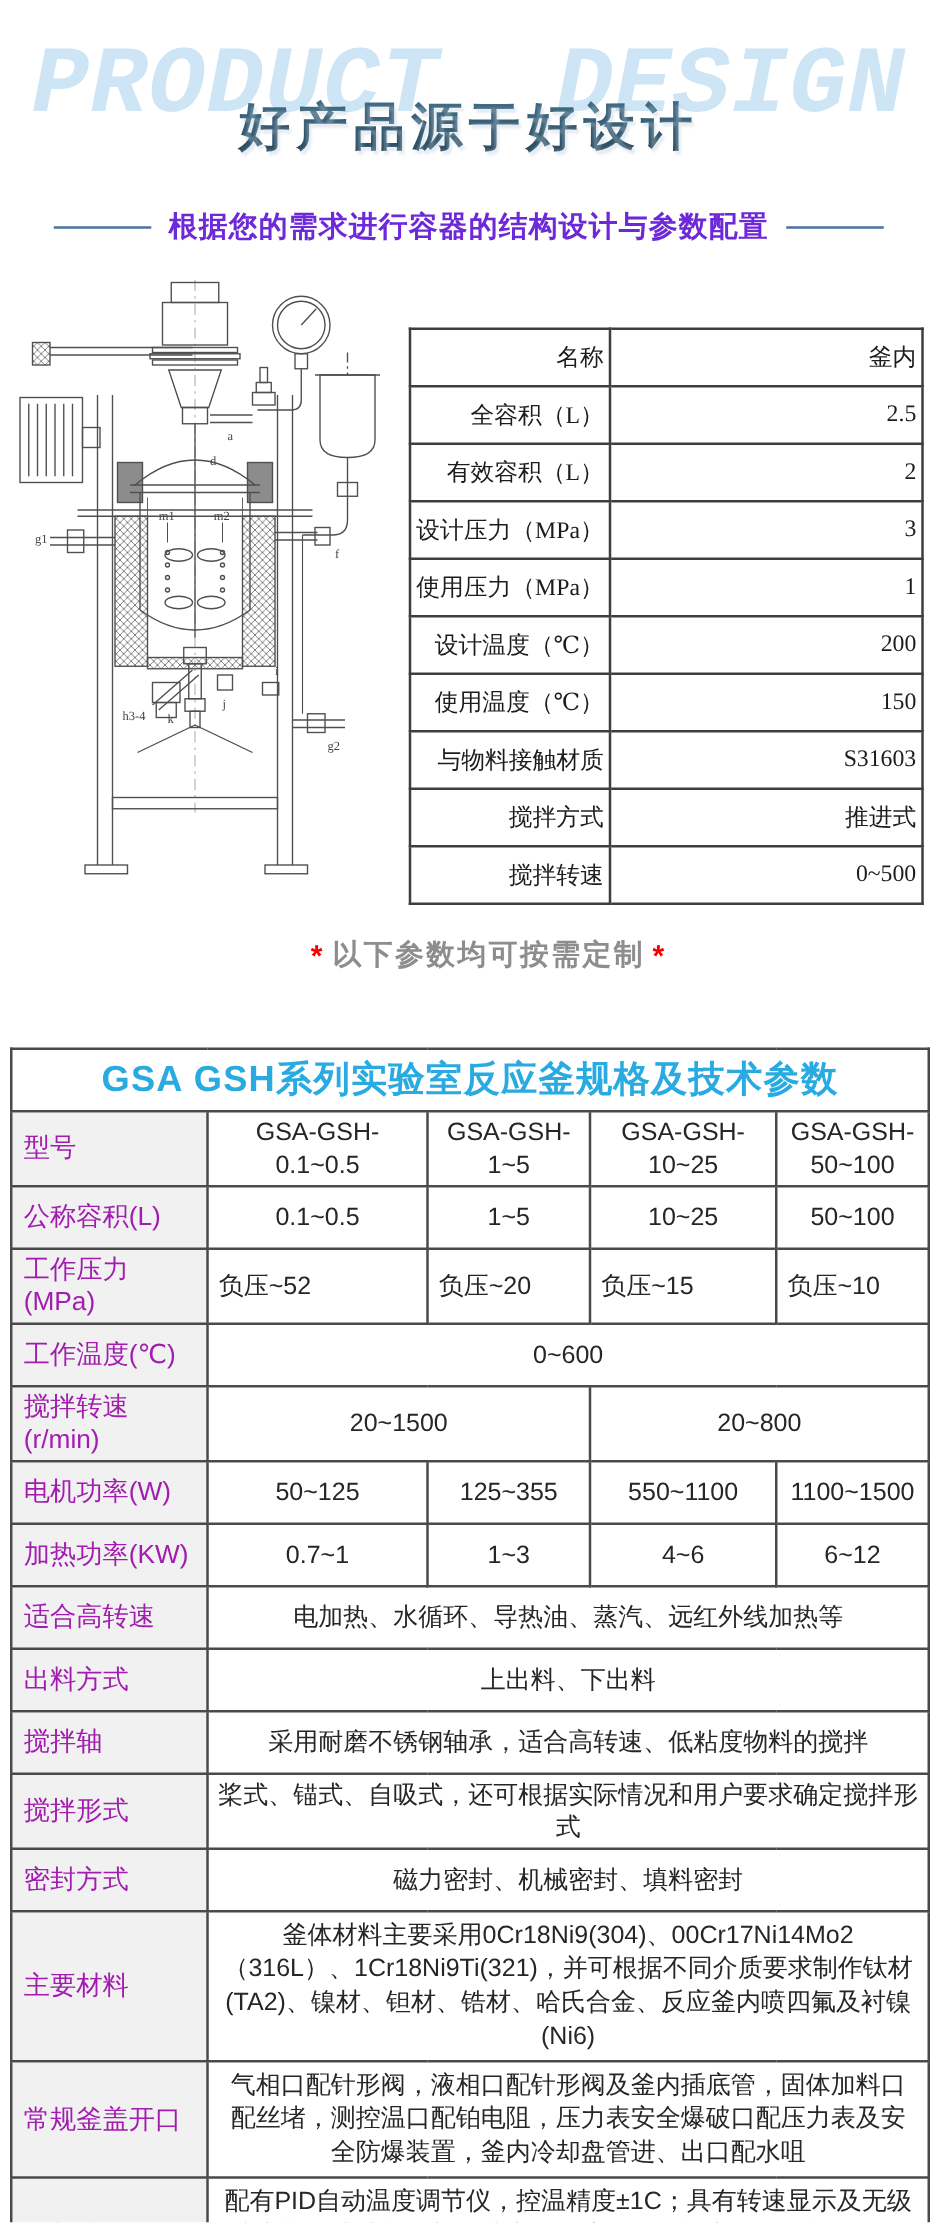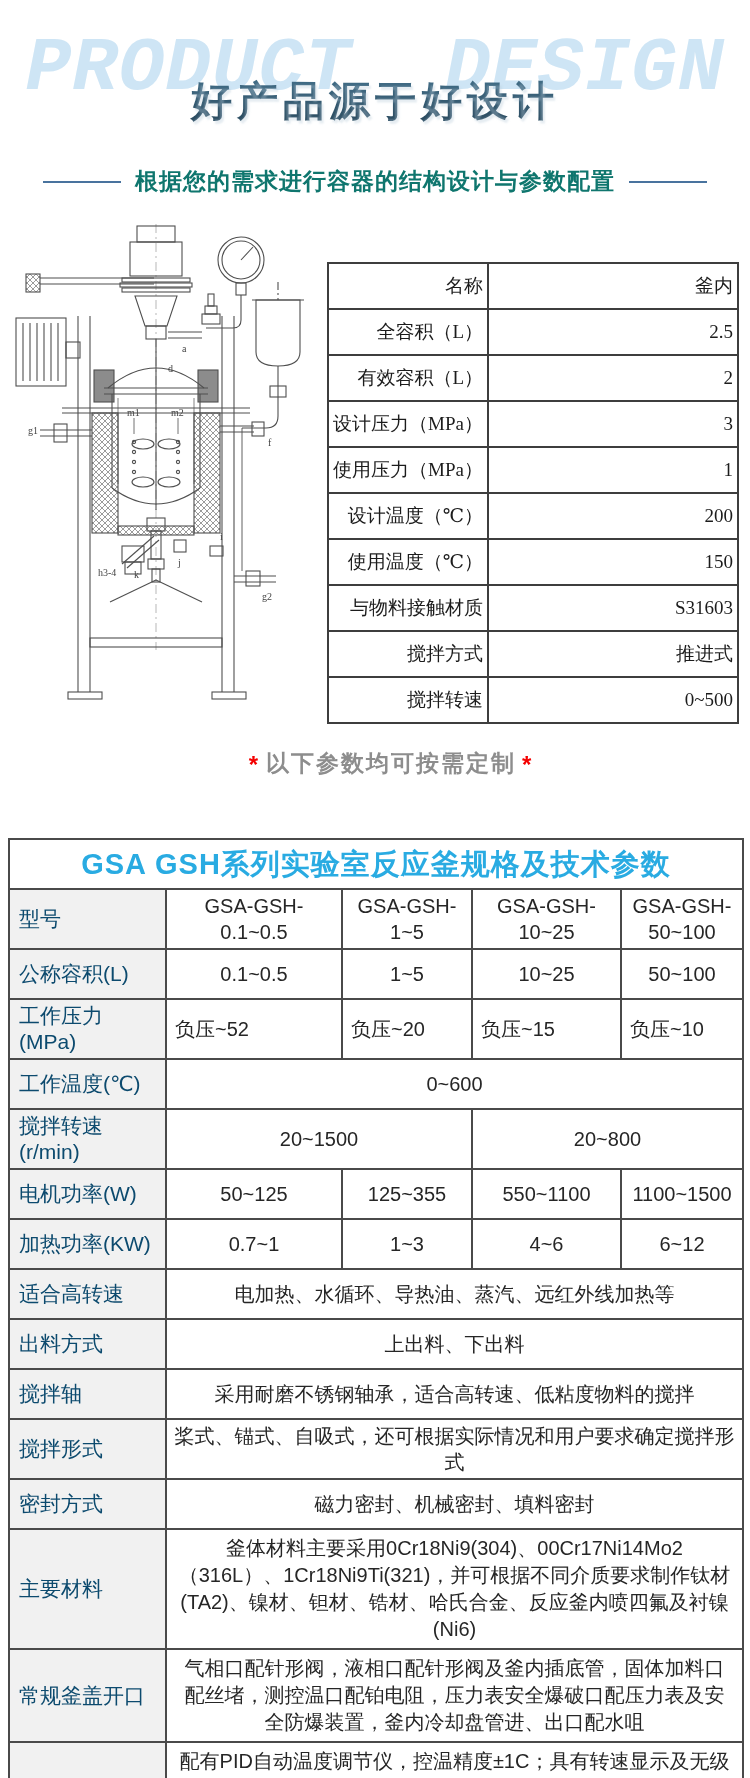--- a/index.html
+++ b/index.html
@@ -11,21 +11,21 @@
     font-family:Liberation Mono, monospace;font-style:italic;font-weight:bold;
     font-size:76px;color:#cee5f5;white-space:pre;letter-spacing:1px;overflow:hidden;}
   .main-title{position:absolute;top:74px;left:0;width:750px;text-align:center;
     font-size:41px;font-weight:900;letter-spacing:5px;
     background:linear-gradient(180deg,#45728c 0%,#2c4d62 80%);
     -webkit-background-clip:text;background-clip:text;color:transparent;
     text-shadow:2px 3px 2px rgba(180,200,215,0.35);}
   .subtitle-row{position:absolute;top:166px;left:0;width:750px;display:flex;
     align-items:center;justify-content:center;gap:14px;}
   .subtitle-line{width:78px;height:2px;background:#49739e;}
-  .subtitle-text{font-size:23px;font-weight:bold;color:#0f766e;letter-spacing:1px;}
+  .subtitle-text{font-size:23px;font-weight:bold;color:#6d28d9;letter-spacing:1px;}
 
   
   .diagram{position:absolute;left:6px;top:220px;width:300px;height:510px;}
   .diagram svg{width:100%;height:100%;}
   .dlabel{font-family:"Liberation Serif",serif;font-size:10px;fill:#444;}
 
   
   .spec-table{position:absolute;left:327px;top:262px;width:412px;border-collapse:collapse;
     font-family:"Liberation Serif","DejaVu Serif",serif;font-size:19px;color:#1c1c1c;}
   .spec-table td{border:2px solid #3e3e3e;height:44px;text-align:right;padding:0 4px;}
@@ -34,21 +34,21 @@
   
   .note{position:absolute;top:748px;left:0;width:750px;text-align:center;
     font-size:23px;font-weight:bold;color:#8d8d8d;letter-spacing:2px;padding-left:16px;}
   .note .star{color:#f40000;font-size:24px;position:relative;top:2px;margin:0 6px;}
 
   
   .ptable-wrap{position:absolute;left:8px;top:838px;width:734px;}
   .ptable{border-collapse:collapse;table-layout:fixed;width:734px;font-size:20px;color:#262626;}
   .ptable td{border:2px solid #4a4a4a;text-align:center;padding:3px 6px;line-height:26px;
     overflow:hidden;}
-  .ptable td.lbl{background:#f1f1f1;text-align:left;padding-left:9px;font-size:21px;color:#0c4a6e;}
+  .ptable td.lbl{background:#f1f1f1;text-align:left;padding-left:9px;font-size:21px;color:#a21caf;}
   .ptable td.ttl{font-size:29px;font-weight:bold;color:#29abe2;height:42px;letter-spacing:1px;
     background:#fff;margin-left:16px;}
   .ptable tr.r td{height:42px;}
   .ptable td.la{text-align:left;padding-left:8px;}
   .ptable td.longtxt{padding:5px 10px;line-height:27px;}
 </style>
 </head>
 <body>
 
 <div class="page">

